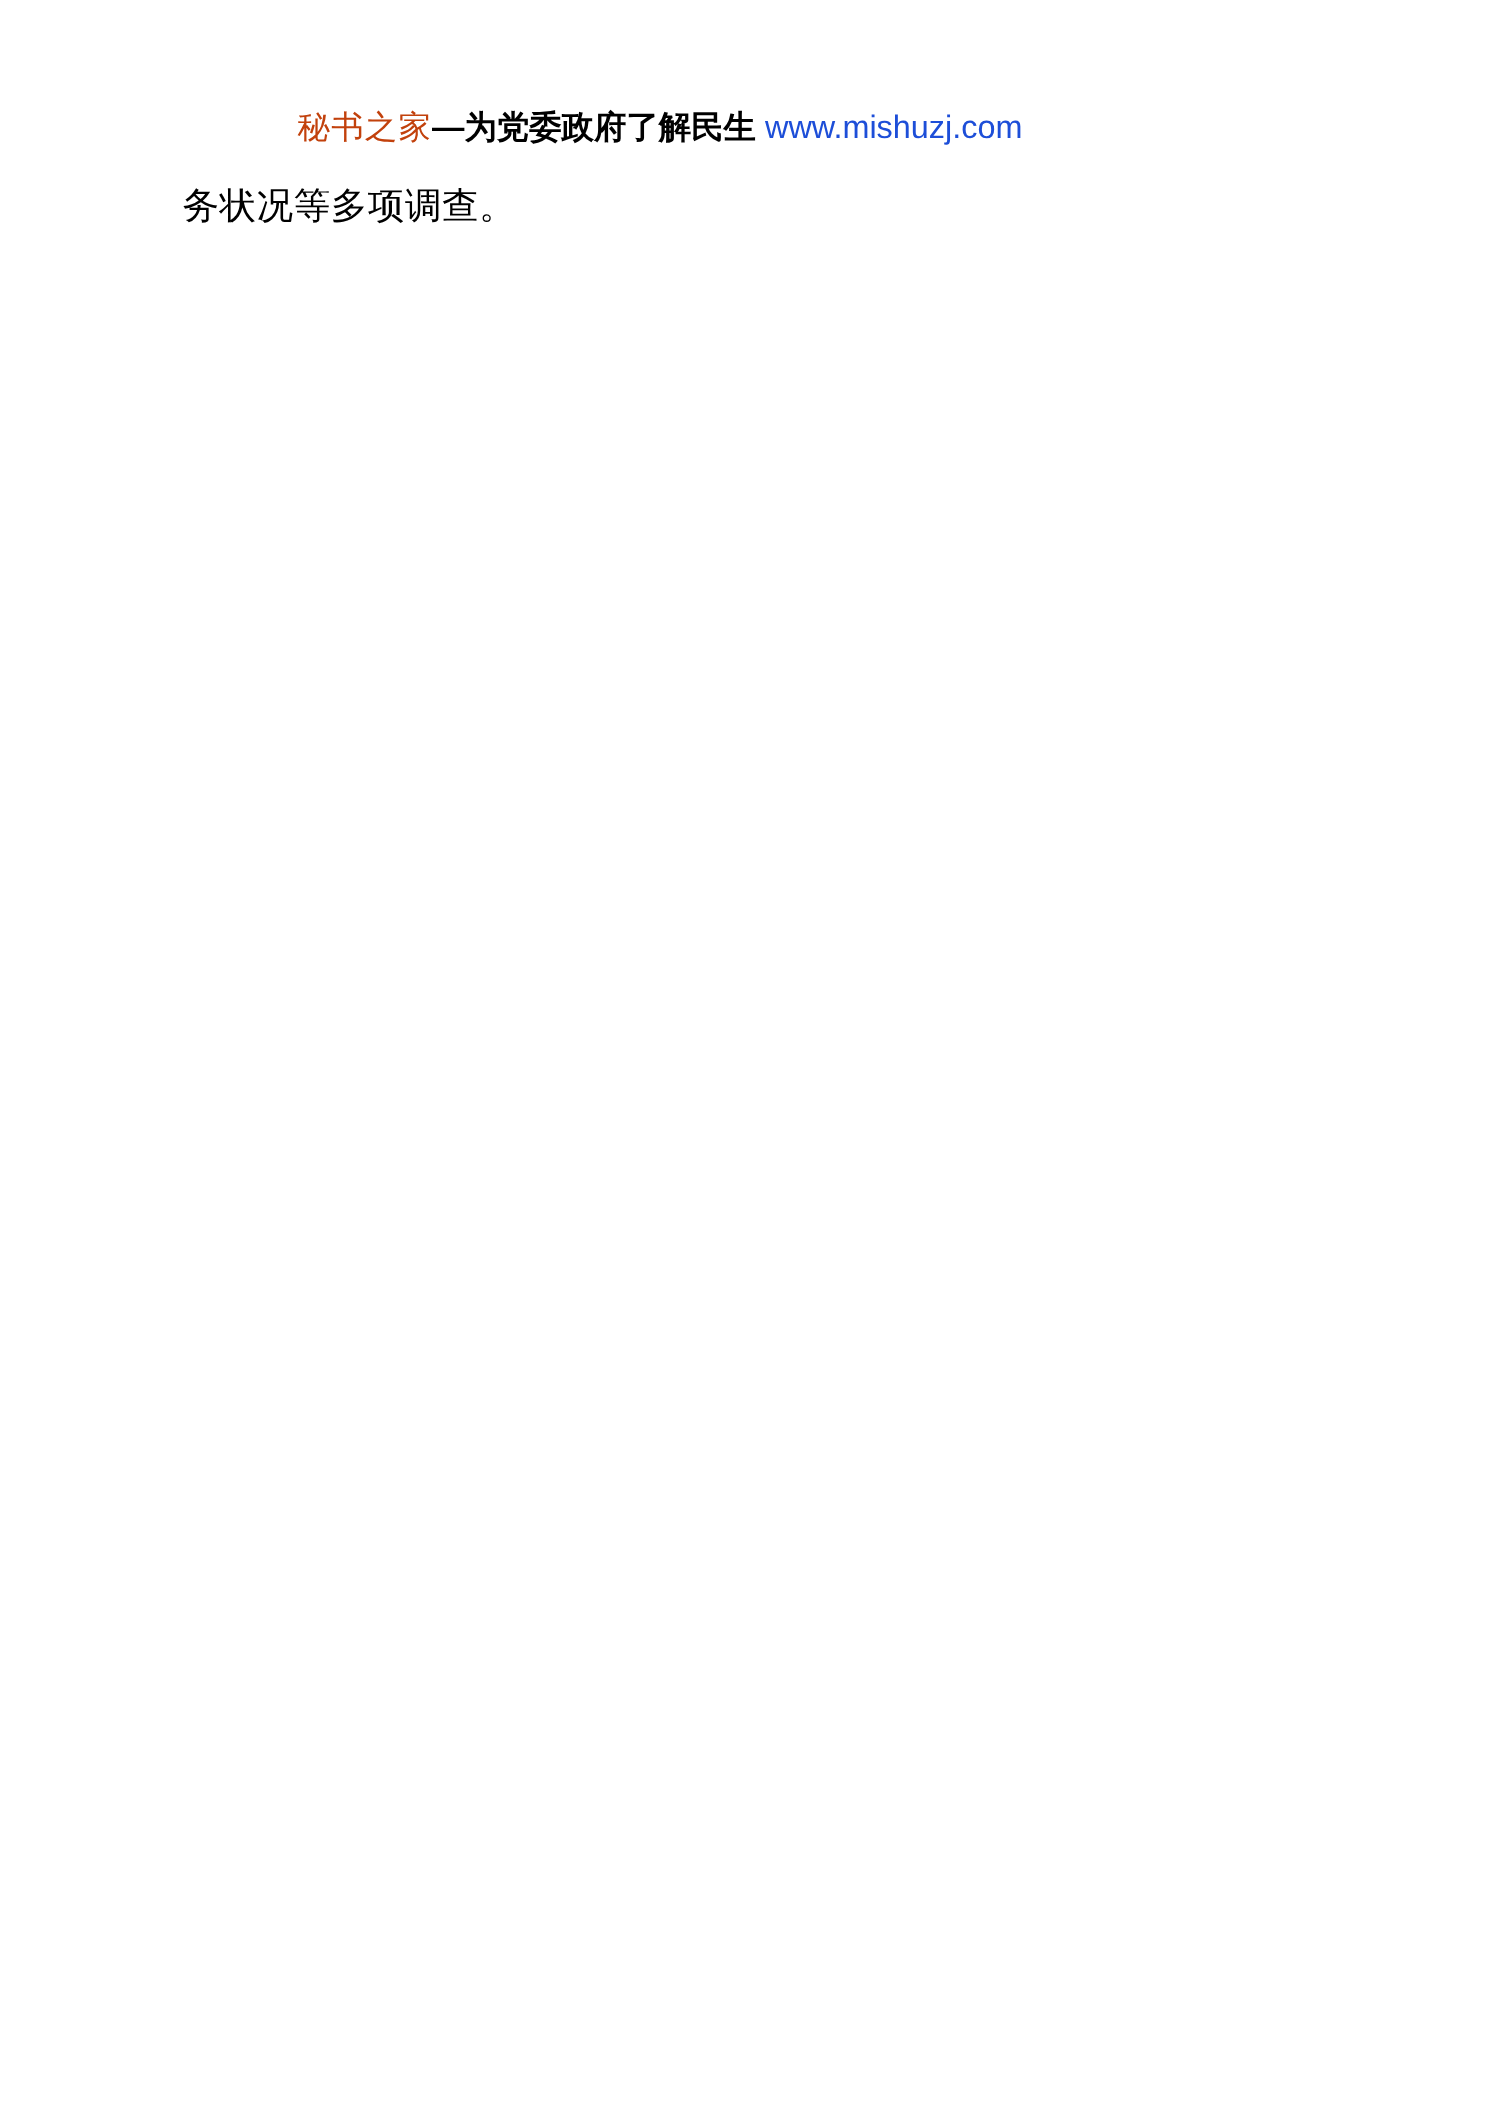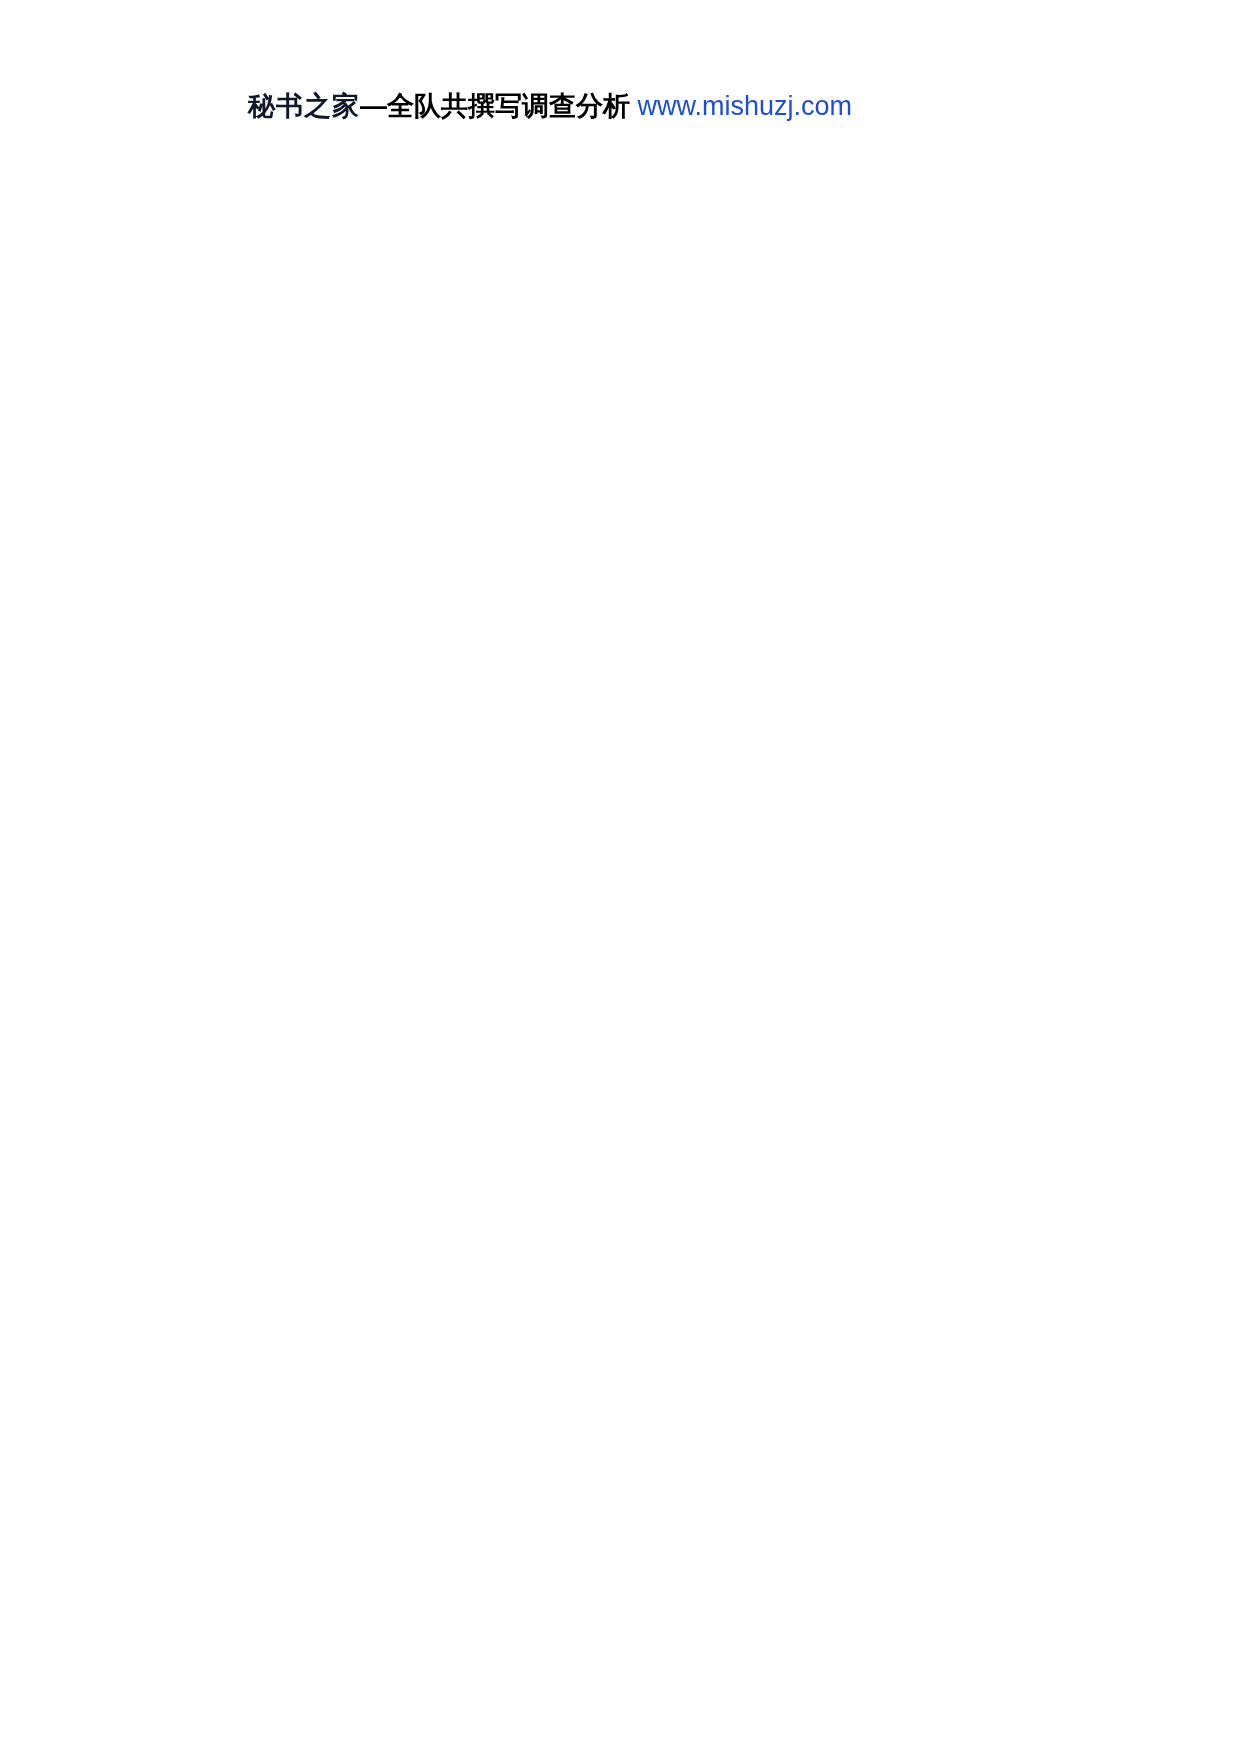--- a/index.html
+++ b/index.html
@@ -27,22 +27,22 @@
   .header-line {
     position: absolute;
     left: 248px;
     top: 88px;
     width: 760px;
     font-size: 27px;
     line-height: 36px;
     white-space: nowrap;
   }
   .header-brand {
-    color: #0f172a;
-    font-weight: bold;
+    color: #c2410c;
+    font-weight: normal;
     letter-spacing: 1px;
     text-align: center;
   }
   .header-mid {
     color: #000000;
     font-weight: bold;
     letter-spacing: 0px;
   }
   .header-url {
     color: #1d4ed8;
@@ -68,19 +68,20 @@
   .para-indent {
     text-indent: 2em;
   }
 </style>
 </head>
 <body>
 
 <div class="page">
 
   <div class="header-line">
-    <span class="header-brand">秘书之家</span><span class="header-mid">—全队共撰写调查分析 </span><span class="header-url">www.mishuzj.com</span>
+    <span class="header-brand">秘书之家</span><span class="header-mid">—为党委政府了解民生 </span><span class="header-url">www.mishuzj.com</span>
   </div>
 
   <div class="body-text">
+    <p class="para">务状况等多项调查。</p>
   </div>
 
 </div>
 
 </body></html>

